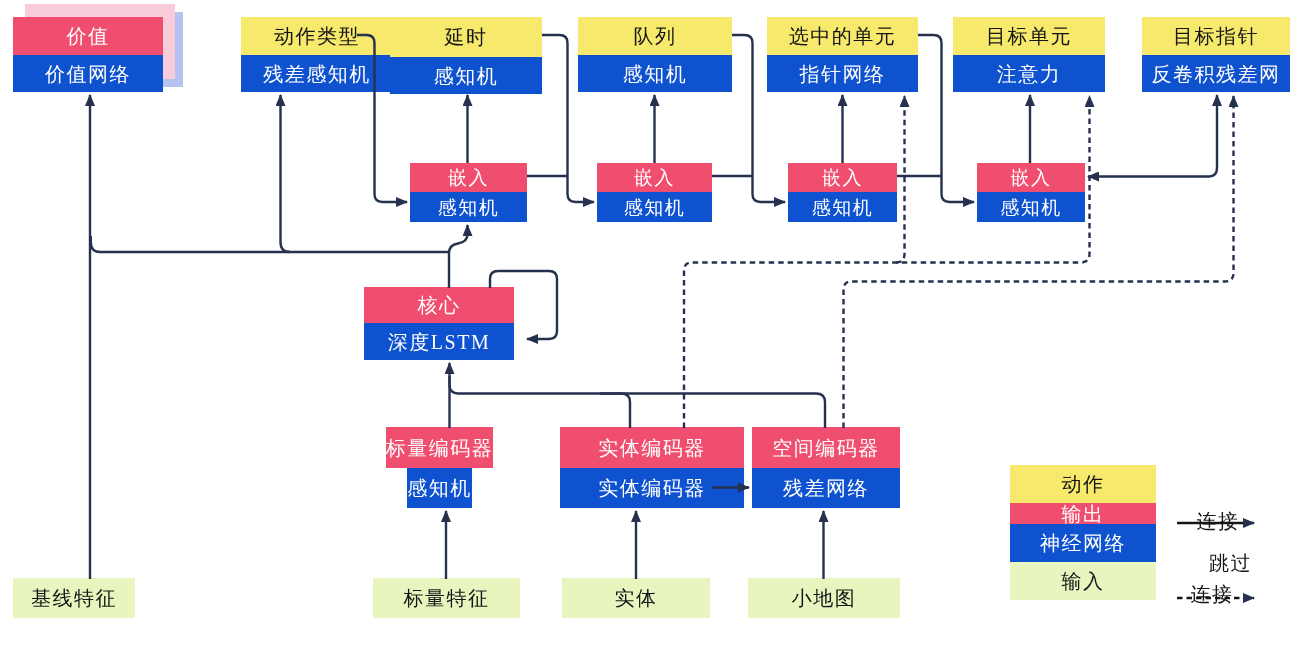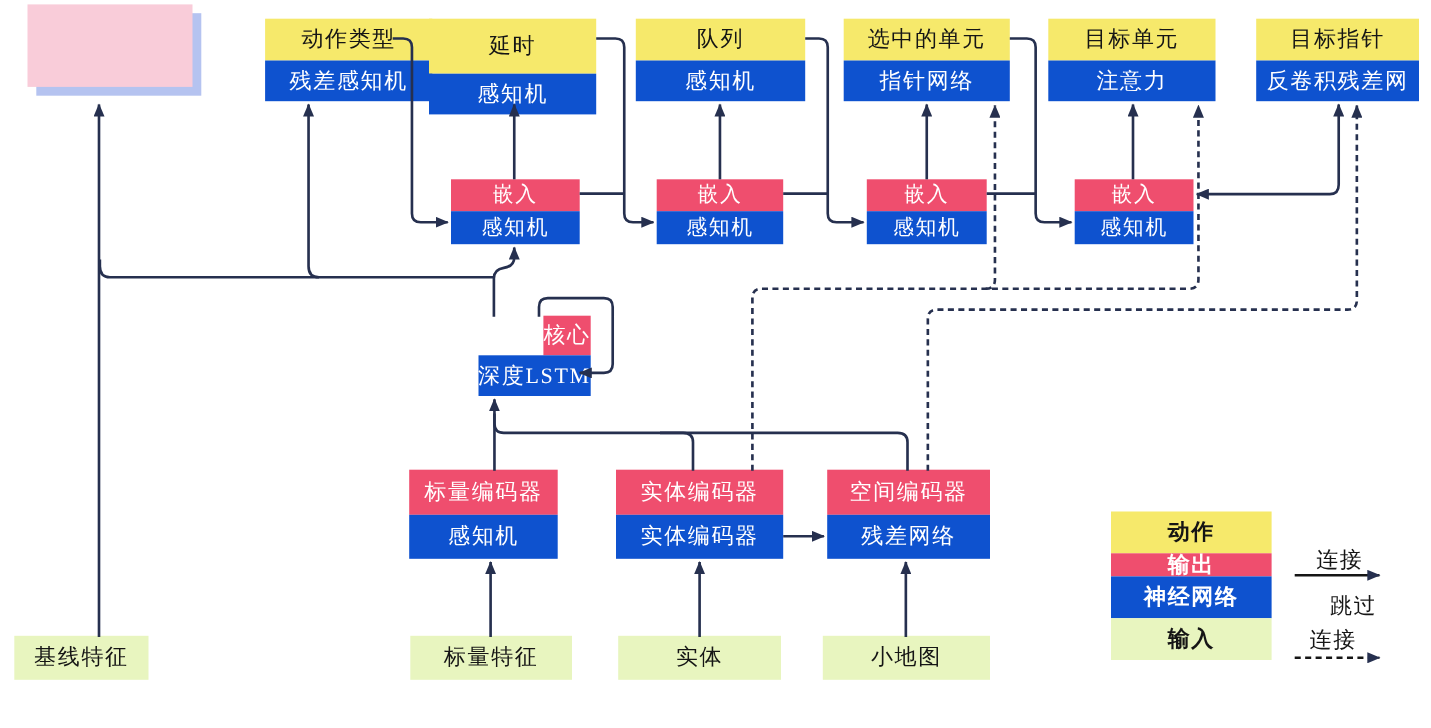--- a/index.html
+++ b/index.html
@@ -11,36 +11,40 @@
   .row{flex:none;display:flex;align-items:center;justify-content:center;
        font-size:20px;letter-spacing:1.5px;line-height:1;white-space:nowrap;}
   .yellow{background:#f6e96b;color:#151515;}
   .red{background:#ef4e6e;color:#ffffff;}
   .blue{background:#0e52cf;color:#ffffff;}
   .green{background:#e8f5bf;color:#151515;}
   .small .row{font-size:19px;}
   .stack-layer{position:absolute;}
   .edges{position:absolute;left:0;top:0;pointer-events:none;}
   .lgd-text{position:absolute;font-size:20px;color:#151515;letter-spacing:1.5px;
-            text-align:center;white-space:nowrap;line-height:1;}
+            text-align:center;white-space:nowrap;line-height:1;margin-top:12px;}
 </style>
 </head>
 <body>
 
 <div class="canvas">
 
   <div class="stack-layer" style="left:33px;top:12px;width:150px;height:75px;background:#b5c3f0;"></div>
   <div class="stack-layer" style="left:25px;top:4px;width:150px;height:75px;background:#f9ccd9;"></div>
 
+  <div class="node" style="left:13px;top:17px;width:150px;">
+    <div class="row red" style="height:38px">价值</div>
+    <div class="row blue" style="height:37px">价值网络</div>
+  </div>
   <div class="node" style="left:205px;top:17px;width:152px;margin-left:36px;">
     <div class="row yellow" style="height:38px">动作类型</div>
     <div class="row blue" style="height:37px">残差感知机</div>
   </div>
   <div class="node" style="left:390px;top:17px;width:152px;">
-    <div class="row yellow" style="height:50px">延时</div>
+    <div class="row yellow" style="height:40px">延时</div>
     <div class="row blue" style="height:37px">感知机</div>
   </div>
   <div class="node" style="left:578px;top:17px;width:154px;">
     <div class="row yellow" style="height:38px">队列</div>
     <div class="row blue" style="height:37px">感知机</div>
   </div>
   <div class="node" style="left:767px;top:17px;width:151px;">
     <div class="row yellow" style="height:38px">选中的单元</div>
     <div class="row blue" style="height:37px">指针网络</div>
   </div>
@@ -63,30 +67,30 @@
   </div>
   <div class="node small" style="left:788px;top:163px;width:109px;">
     <div class="row red" style="height:29px">嵌入</div>
     <div class="row blue" style="height:30px">感知机</div>
   </div>
   <div class="node small" style="left:977px;top:163px;width:108px;">
     <div class="row red" style="height:29px">嵌入</div>
     <div class="row blue" style="height:30px">感知机</div>
   </div>
 
-  <div class="node" style="left:387px;top:287px;width:150px;align-items:flex-end;">
+  <div class="node" style="left:364px;top:287px;width:150px;">
     <div class="row red" style="height:36px">核心</div>
     <div class="row blue" style="height:37px">深度LSTM</div>
   </div>
 
-  <div class="node" style="left:372px;top:427px;width:135px;">
+  <div class="node" style="left:372px;top:427px;width:135px;align-items:center;">
     <div class="row red" style="height:41px">标量编码器</div>
     <div class="row blue" style="height:40px">感知机</div>
   </div>
-  <div class="node" style="left:560px;top:427px;width:152px;">
+  <div class="node" style="left:560px;top:427px;width:184px;">
     <div class="row red" style="height:41px">实体编码器</div>
     <div class="row blue" style="height:40px">实体编码器</div>
   </div>
   <div class="node" style="left:752px;top:427px;width:148px;">
     <div class="row red" style="height:41px">空间编码器</div>
     <div class="row blue" style="height:40px">残差网络</div>
   </div>
 
   <div class="node" style="left:13px;top:578px;width:122px;">
     <div class="row green" style="height:40px">基线特征</div>
@@ -94,21 +98,21 @@
   <div class="node" style="left:373px;top:578px;width:147px;">
     <div class="row green" style="height:40px">标量特征</div>
   </div>
   <div class="node" style="left:562px;top:578px;width:148px;">
     <div class="row green" style="height:40px">实体</div>
   </div>
   <div class="node" style="left:748px;top:578px;width:152px;">
     <div class="row green" style="height:40px">小地图</div>
   </div>
 
-  <div class="node" style="left:1010px;top:465px;width:146px;font-weight:bold;">
+  <div class="node" style="left:1010px;top:465px;width:146px;">
     <div class="row yellow" style="height:38px">动作</div>
     <div class="row red" style="height:21px">输出</div>
     <div class="row blue" style="height:38px">神经网络</div>
     <div class="row green" style="height:38px">输入</div>
   </div>
 
   <div class="lgd-text" style="left:1178px;top:499px;width:80px;">连接</div>
   <div class="lgd-text" style="left:1172px;top:541px;width:80px;text-align:right;">跳过</div>
   <div class="lgd-text" style="left:1172px;top:572px;width:80px;">连接</div>
 

